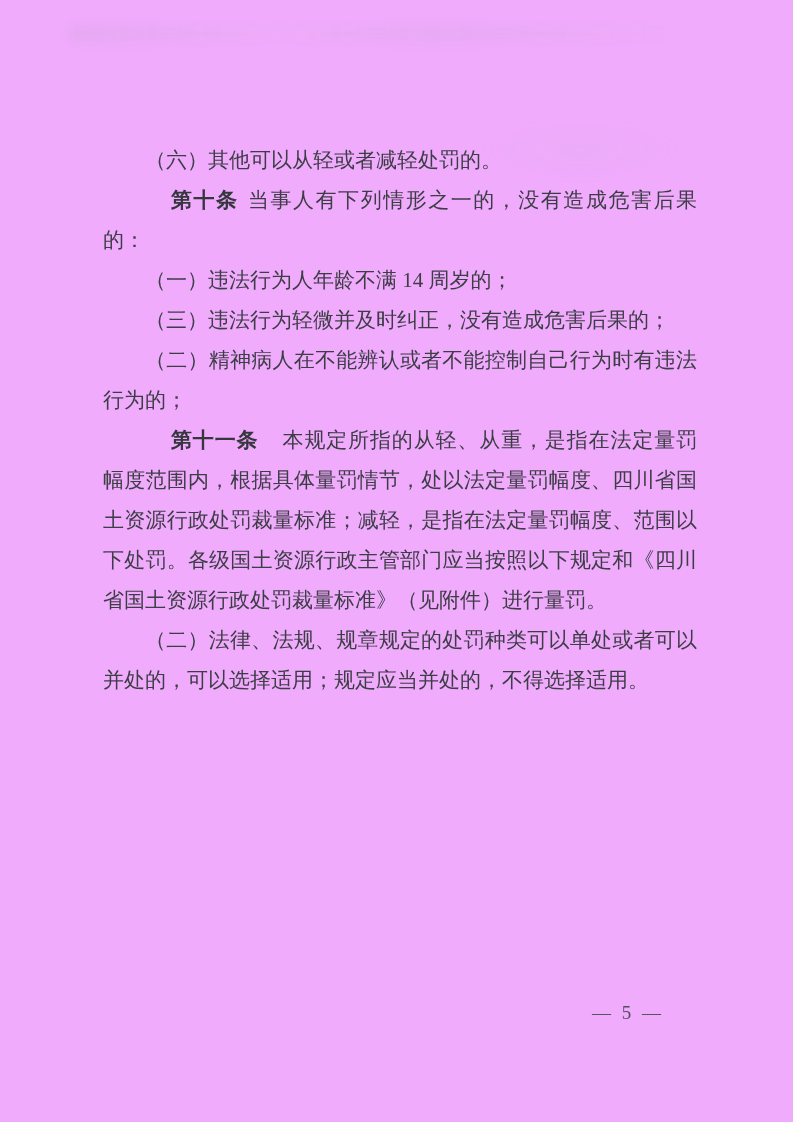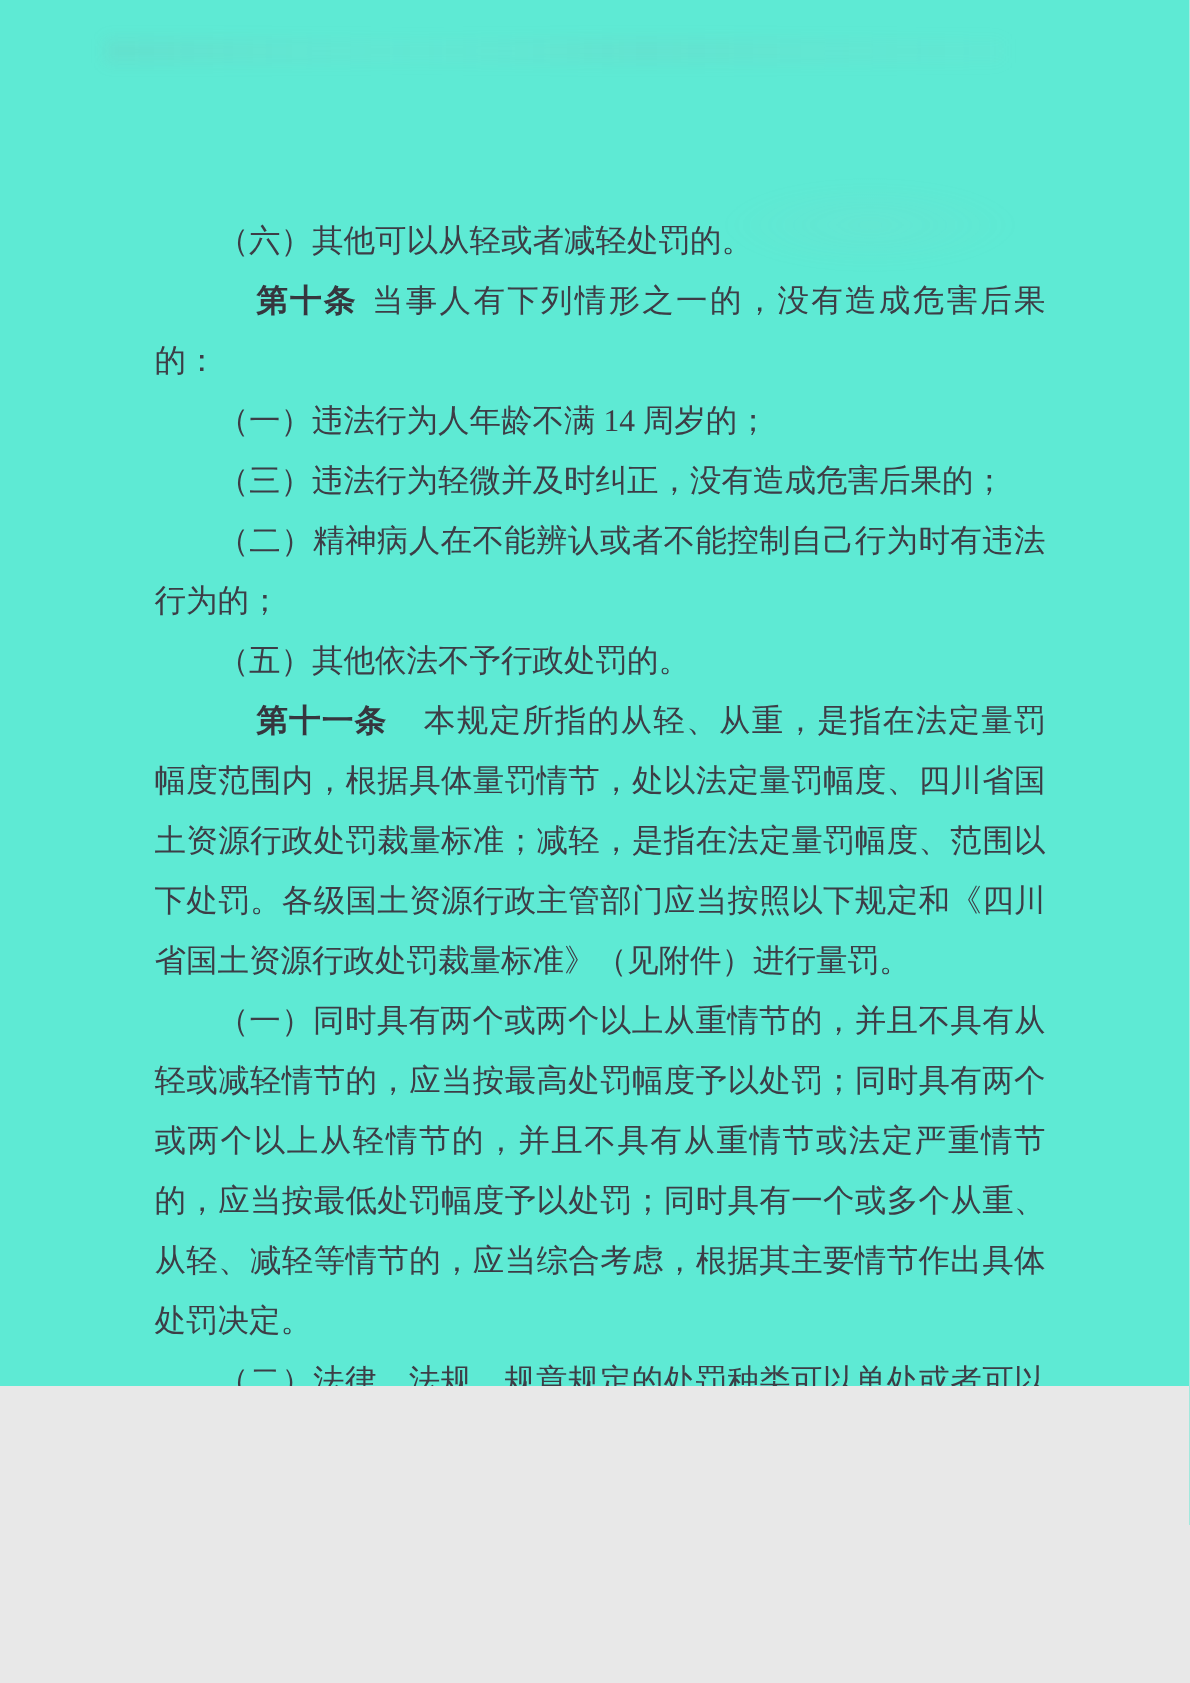--- a/index.html
+++ b/index.html
@@ -3,23 +3,23 @@
 <meta charset="utf-8">
 <style>
   html, body {
     margin: 0;
     padding: 0;
     background: #e8e8e8;
   }
   .sheet {
     position: relative;
     width: 793px;
-    height: 924px;
+    height: 1122px;
     margin: 0 auto;
-    background: #5eead4;
+    background: #f0abfc;
     overflow: hidden;
     font-family: "Liberation Serif", "DejaVu Serif", serif;
   }
   
   .smudge-top {
     position: absolute;
     top: 26px; left: 70px;
     width: 600px; height: 16px;
     background: linear-gradient(90deg,
       rgba(150,150,158,0.10) 0%,
@@ -84,23 +84,21 @@
 
     <p><b class="art-heading gap-sm">第十条</b><span>当事人有下列情形之一的，没有造成危害后果的：</span></p>
 
     <p><span>（一）违法行为人年龄不满 14 周岁的；</span></p>
 
     <p><span>（三）违法行为轻微并及时纠正，没有造成危害后果的；</span></p>
 
     <p><span>（二）精神病人在不能辨认或者不能控制自己行为时有违法行为的；</span></p>
 
 
-    <p><span>（五）其他依法不予行政处罚的。</span></p>
 
     <p><b class="art-heading gap-lg">第十一条</b><span>本规定所指的从轻、从重，是指在法定量罚幅度范围内，根据具体量罚情节，处以法定量罚幅度、四川省国土资源行政处罚裁量标准；减轻，是指在法定量罚幅度、范围以下处罚。各级国土资源行政主管部门应当按照以下规定和《四川省国土资源行政处罚裁量标准》（见附件）进行量罚。</span></p>
 
-    <p><span>（一）同时具有两个或两个以上从重情节的，并且不具有从轻或减轻情节的，应当按最高处罚幅度予以处罚；同时具有两个或两个以上从轻情节的，并且不具有从重情节或法定严重情节的，应当按最低处罚幅度予以处罚；同时具有一个或多个从重、从轻、减轻等情节的，应当综合考虑，根据其主要情节作出具体处罚决定。</span></p>
 
     <p><span>（二）法律、法规、规章规定的处罚种类可以单处或者可以并处的，可以选择适用；规定应当并处的，不得选择适用。</span></p>
   </div>
 
   <div class="page-footer">— 5 —</div>
 </div>
 
 </body></html>

